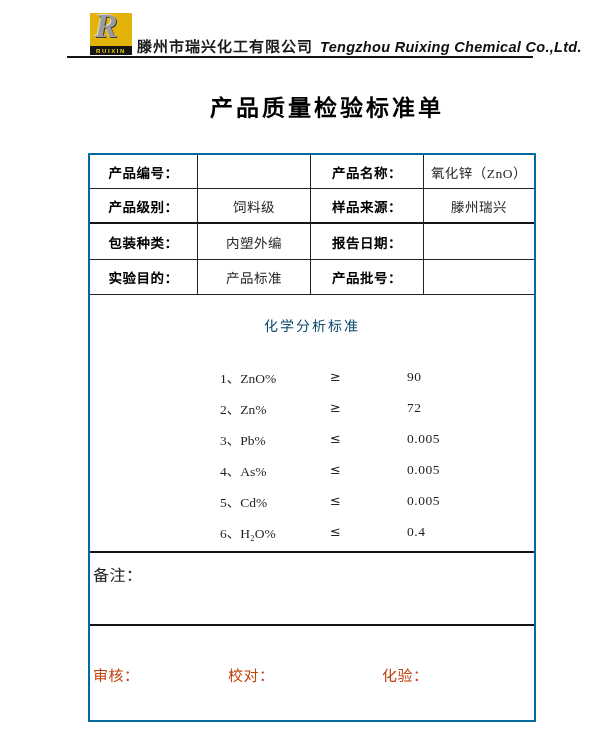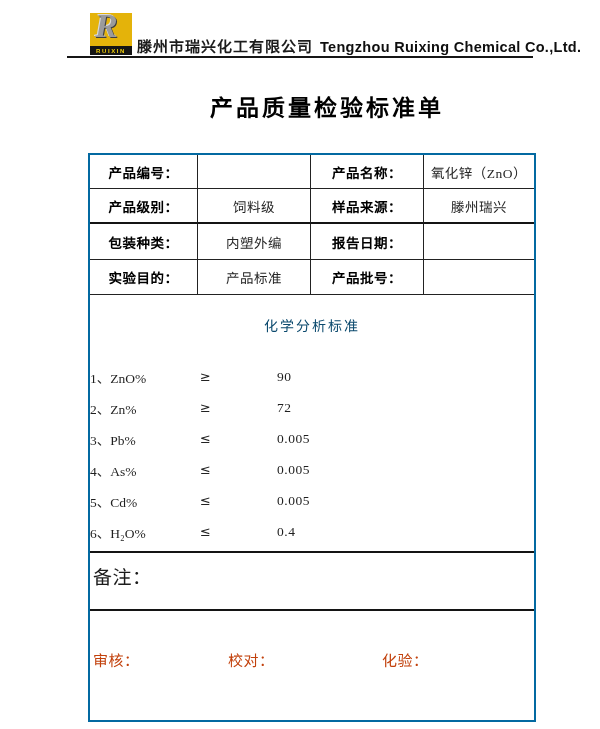--- a/index.html
+++ b/index.html
@@ -23,21 +23,21 @@
     position:absolute; left:0; right:0; bottom:0; height:9px;
     background:#151515; color:#f2cf0a; font-size:6px; font-weight:bold;
     letter-spacing:1.6px; text-align:center; line-height:10px;
   }
   .company-line { position:absolute; left:137px; top:35px; white-space:nowrap; }
   .company-cn {
     font-family:Liberation Serif, serif; font-weight:bold; font-size:15px;
     color:#1c1c1c; letter-spacing:1px;
   }
   .company-en {
-    font-weight:bold; font-size:14.5px; color:#0f0f0f; margin-left:7px; letter-spacing:0.3px;
+    font-weight:bold; font-size:14.5px; color:#0f0f0f; margin-left:7px; letter-spacing:0.3px;font-style:italic;
   }
   .header-rule { position:absolute; left:67px; top:56px; width:466px; height:2px; background:#161616; }
 
   
   .doc-title {
     position:absolute; left:0; top:89px; width:100%; text-align:center;
     font-size:23px; font-weight:bold; letter-spacing:3px; color:#000;margin-left:27px;
   }
 
   
@@ -60,30 +60,30 @@
   .cell.label { font-weight:bold; color:#000; letter-spacing:0.5px; }
   .cell.value { font-family:"Liberation Serif", serif; color:#262626; letter-spacing:0.5px; }
 
   .chem-section {
     height:258px; box-sizing:border-box; border-bottom:2px solid #141414;
     font-family:"Liberation Serif", serif;
   }
   .chem-title { padding-top:20px; text-align:center; font-size:14px; color:#0c4a6e; letter-spacing:2px; }
   .chem-items { margin-top:26px; }
   .chem-row {
-    height:31px; display:flex; align-items:center; 
+    height:31px; display:flex; align-items:center; padding-left:130px;
     box-sizing:border-box; font-size:13.5px; color:#1f1f1f;
   }
   .chem-namewrap { width:110px; }
   .chem-op { width:77px; font-family:"DejaVu Sans", sans-serif; font-size:13px; color:#222; }
   .chem-val { letter-spacing:0.5px; }
 
   .remarks-section {
-    height:58px; box-sizing:border-box; border-bottom:2px solid #141414;
-    font-family:"Liberation Serif", serif; font-size:19px; color:#1c1c1c;
+    height:73px; box-sizing:border-box; border-bottom:2px solid #141414;
+    font-family:"Liberation Serif", serif; font-size:16px; color:#1c1c1c;
     padding:9px 0 0 3px; letter-spacing:0.5px;
   }
 
   .signoff-section {
     position:relative; height:92px;
     font-family:Liberation Serif, serif; font-size:15px; color:#c2410c;
     letter-spacing:0.5px;
   }
   .signoff-review    { position:absolute; left:3px;   top:38px; }
   .signoff-proofread { position:absolute; left:138px; top:38px; }

